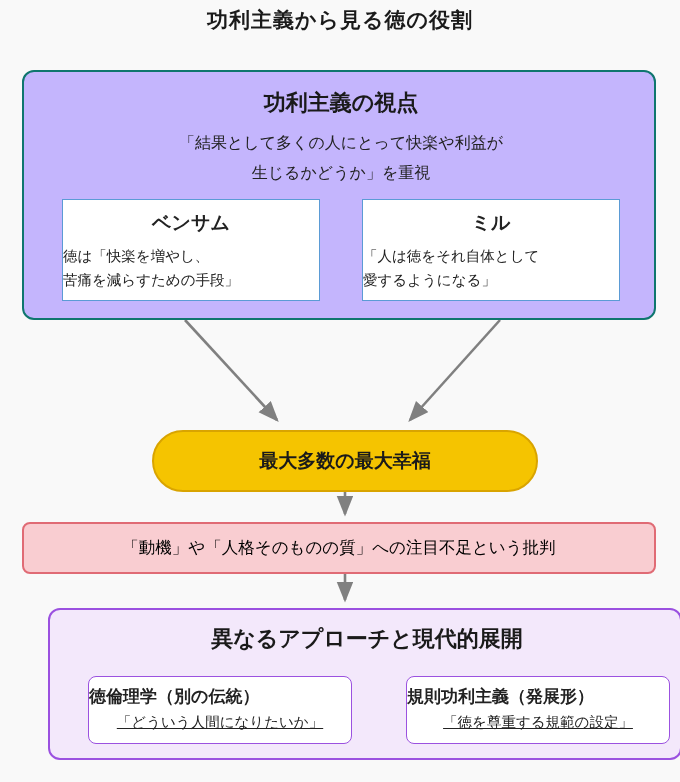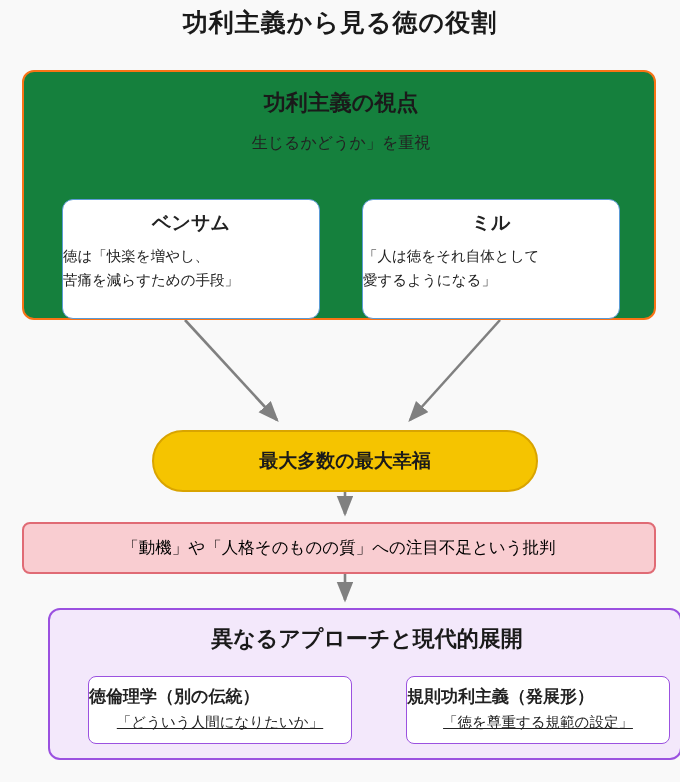--- a/index.html
+++ b/index.html
@@ -28,36 +28,36 @@
     height: 782px;
     pointer-events: none;
   }
 
   .title {
     position: absolute;
     left: 0;
     top: 6px;
     width: 680px;
     text-align: center;
-    font-size: 25px;
+    font-size: 21px;
     font-weight: bold;
     letter-spacing: 1px;
     color: #1a1a1a;
   }
 
   
   .panel-util {
     position: absolute;
     left: 22px;
     top: 70px;
     width: 634px;
     height: 250px;
     box-sizing: border-box;
-    background: #15803d;
-    border: 2px solid #f97316;
+    background: #c4b5fd;
+    border: 2px solid #0f766e;
     border-radius: 12px;
   }
   .panel-util-title {
     position: absolute;
     left: 0;
     top: 16px;
     width: 634px;
     text-align: center;
     font-size: 22px;
     font-weight: bold;
@@ -71,25 +71,25 @@
     text-align: center;
     font-size: 16px;
     line-height: 30px;
     color: #222;
   }
 
   .sub-card {
     position: absolute;
     top: 127px;
     width: 258px;
-    height: 120px;
+    height: 102px;
     box-sizing: border-box;
     background: #ffffff;
     border: 1.5px solid #5b9bd5;
-    border-radius: 11px;
+    border-radius: 0;
   }
   .sub-card.left { left: 38px; }
   .sub-card.right { left: 338px; padding-left: 48px; }
   .sub-card-title {
     position: absolute;
     left: 0;
     top: 10px;
     width: 100%;
     text-align: center;
     font-size: 19px;
@@ -211,20 +211,21 @@
     <line x1="345" y1="492" x2="345" y2="514" stroke="#808080" stroke-width="2.6" marker-end="url(#arrowhead)"></line>
     <line x1="345" y1="574" x2="345" y2="600" stroke="#808080" stroke-width="2.6" marker-end="url(#arrowhead)"></line>
     <line x1="304" y1="700" x2="350" y2="700" stroke="#808080" stroke-width="2.6" marker-end="url(#arrowhead)"></line>
   </svg>
 
   <div class="title">功利主義から見る徳の役割</div>
 
   <div class="panel-util">
     <div class="panel-util-title">功利主義の視点</div>
     <div class="panel-util-sub">
+      <div>「結果として多くの人にとって快楽や利益が</div>
       <div>生じるかどうか」を重視</div>
     </div>
 
     <div class="sub-card left">
       <div class="sub-card-title">ベンサム</div>
       <div class="sub-card-body">
         <div>徳は「快楽を増やし、</div>
         <div>苦痛を減らすための手段」</div>
       </div>
     </div>

